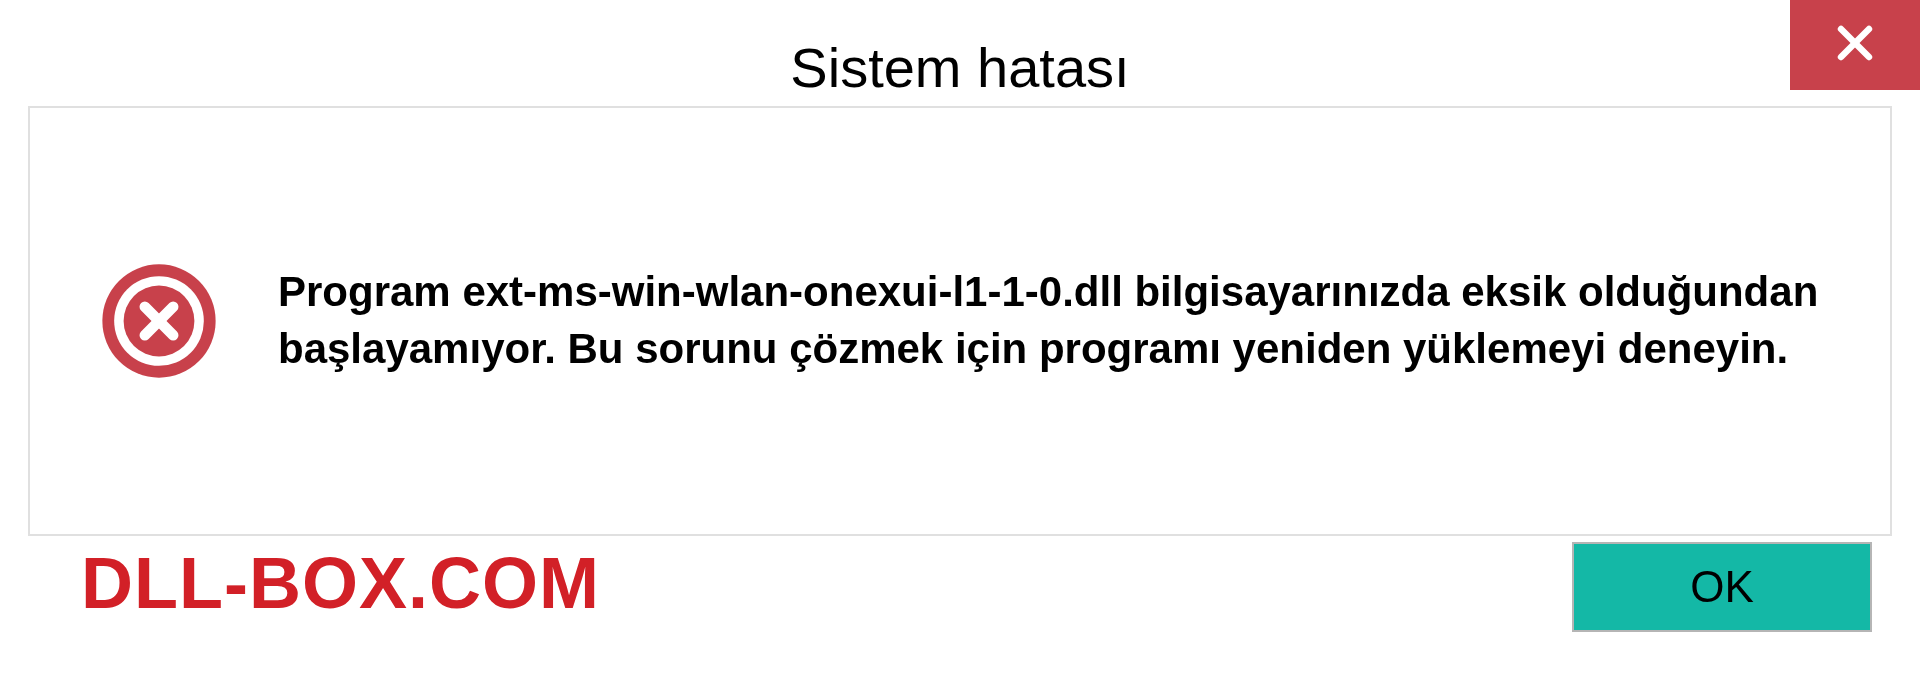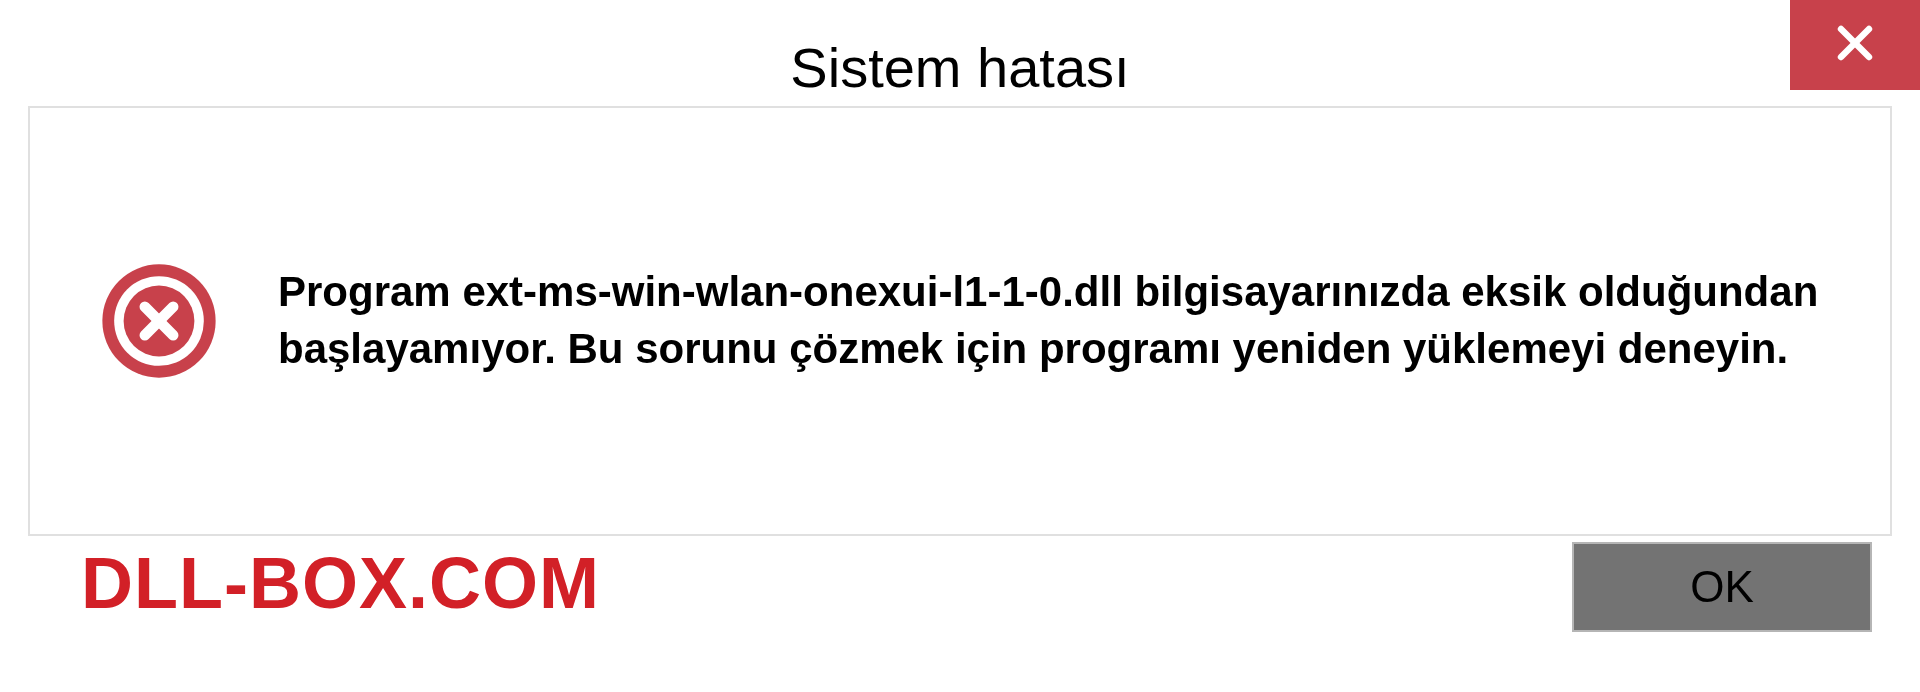--- a/index.html
+++ b/index.html
@@ -73,21 +73,21 @@
     font-size: 72px;
     font-weight: 800;
     letter-spacing: 1px;
     color: #d22027;
     font-family: Arial, sans-serif;
   }
   .ok-btn {
     width: 300px;
     height: 90px;
     border: 2px solid #b5b5b5;
-    background: #737373;
+    background: #14b8a6;
     font-size: 44px;
     color: #000;
     display: flex;
     align-items: center;
     justify-content: center;
     cursor: pointer;
     font-family: inherit;
   }
 </style>
 </head>

